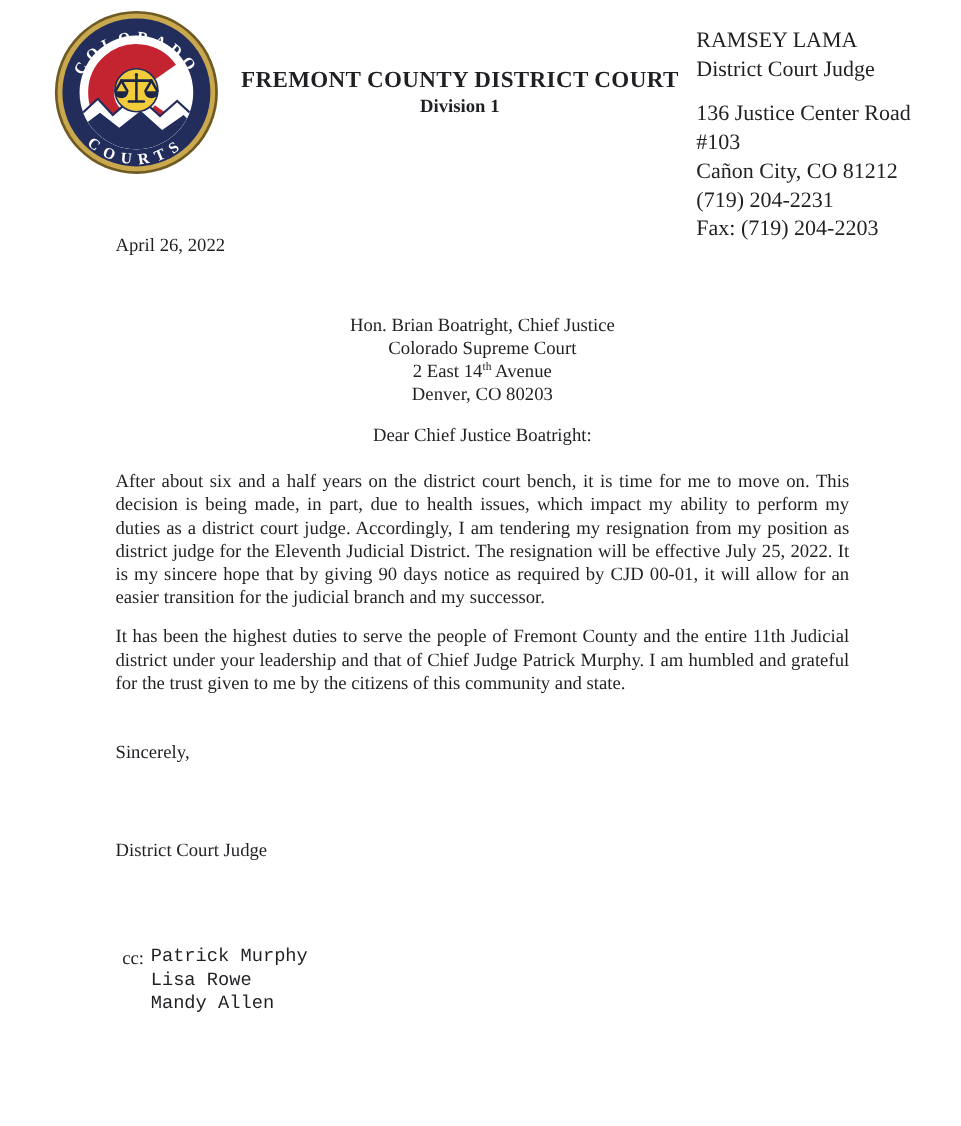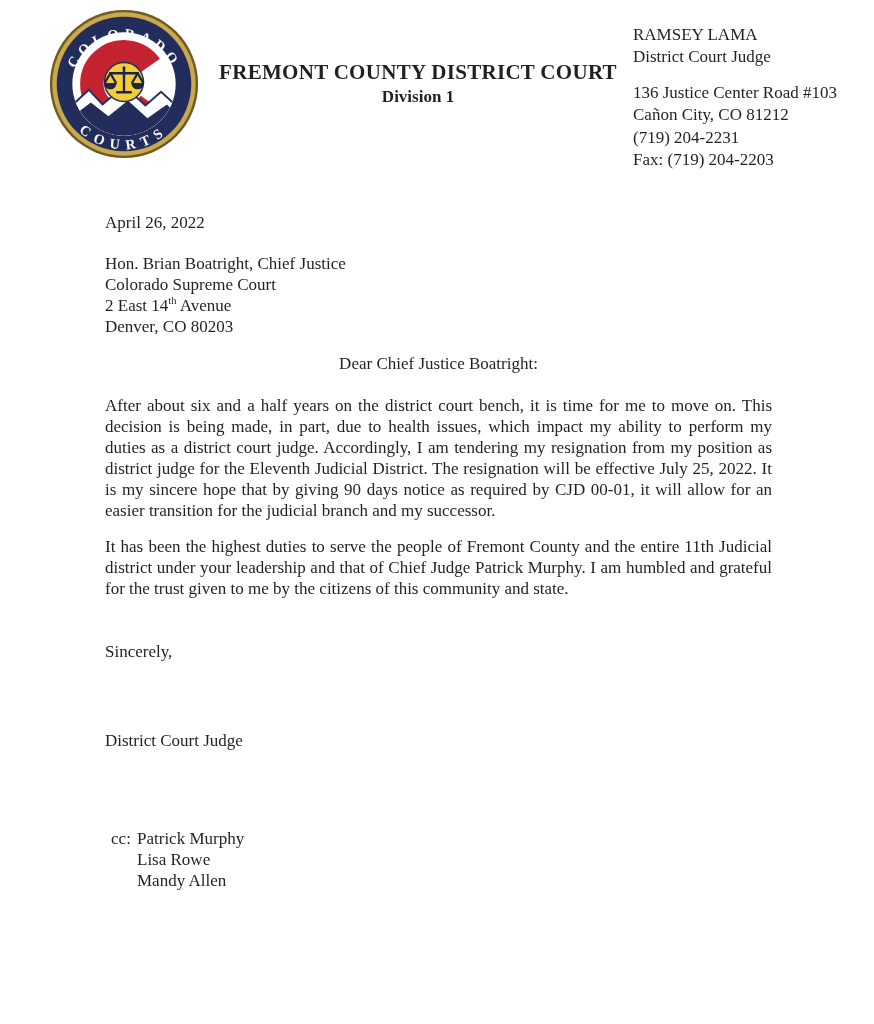--- a/index.html
+++ b/index.html
@@ -40,36 +40,36 @@
   }
   .division-line {
     font-size: 17px;
     margin-top: 2px;
   }
   .contact-block {
     position: absolute;
     left: 633px;
     top: 24px;
     width: 230px;
-    font-size: 17px;
+    font-size: 20px;
     line-height: 1.32;
   }
   .contact-gap { height: 13px; }
 
   
   .letter-body {
     position: absolute;
     left: 105px;
     top: 212px;
     width: 667px;
     font-size: 17px;
     line-height: 21px;
   }
   .date { margin: 0; }
-  .recipient { margin-top: 20px; }
+  .recipient { margin-top: 52px; text-align: center; }
   .salutation { margin: 16px 0 0 0; text-align: center; }
   .para {
     margin: 0;
     text-align: justify;
   }
   .para-1 { margin-top: 21px; }
   .para-2 { margin-top: 15px; }
   sup.ord {
     font-size: 10.5px;
     vertical-align: super;
@@ -81,21 +81,21 @@
     font-style: italic;
     text-decoration: underline;
     display: inline-block;
   }
   .cc-block {
     margin-top: 77px;
     display: flex;
     align-items: flex-start;
   }
   .cc-label { width: 32px; flex: 0 0 32px; text-align: center; }
-  .cc-names > div { line-height: 21px; }
+  .cc-names > div { line-height: 21px; font-family: Liberation Mono, monospace; }
 </style>
 </head>
 <body>
 
 <div class="page">
 
   <svg class="seal" viewBox="0 0 160 160" xmlns="http://www.w3.org/2000/svg" aria-hidden="true">
     <defs>
       <clipPath id="innerClip">
           <circle cx="80" cy="80" r="53"></circle>

